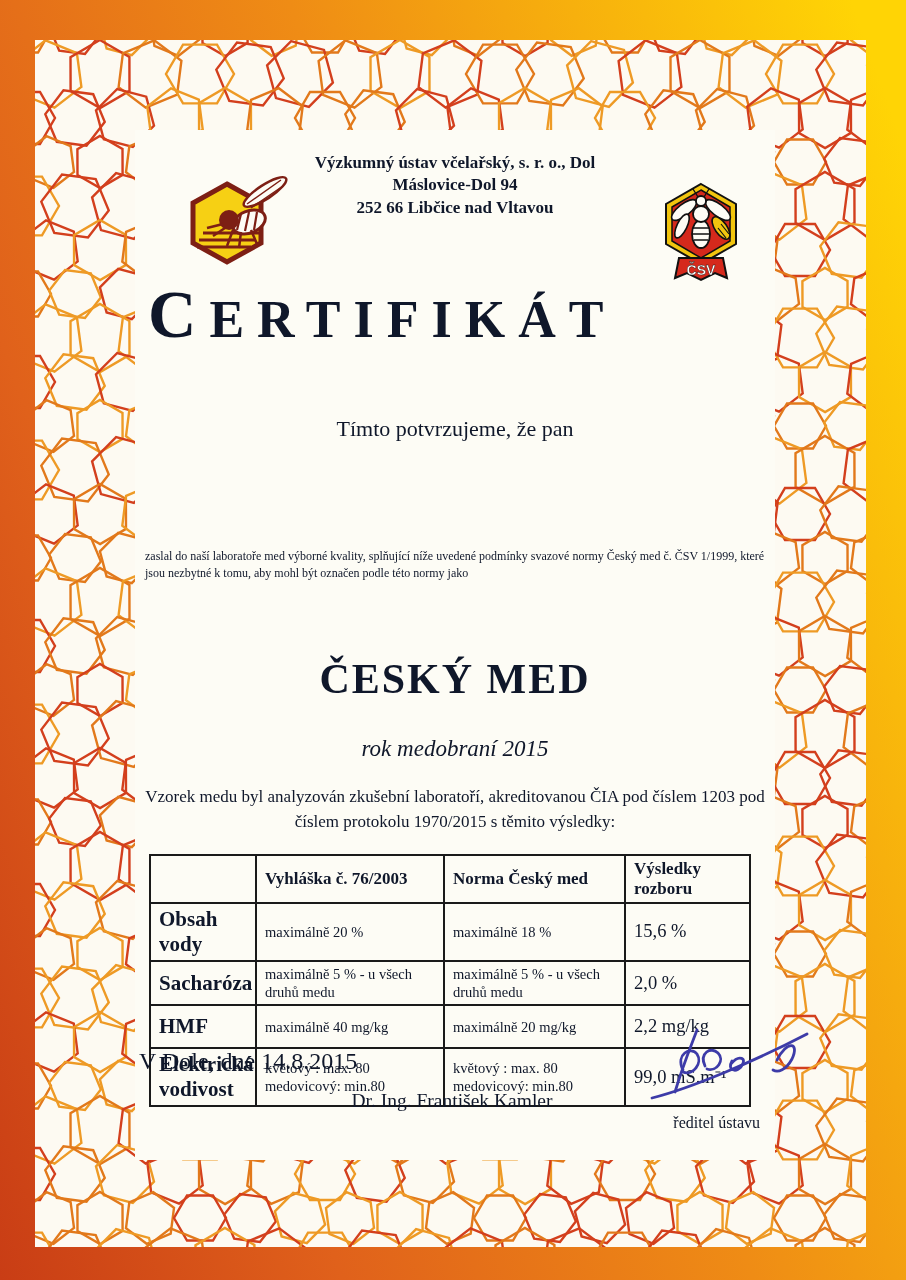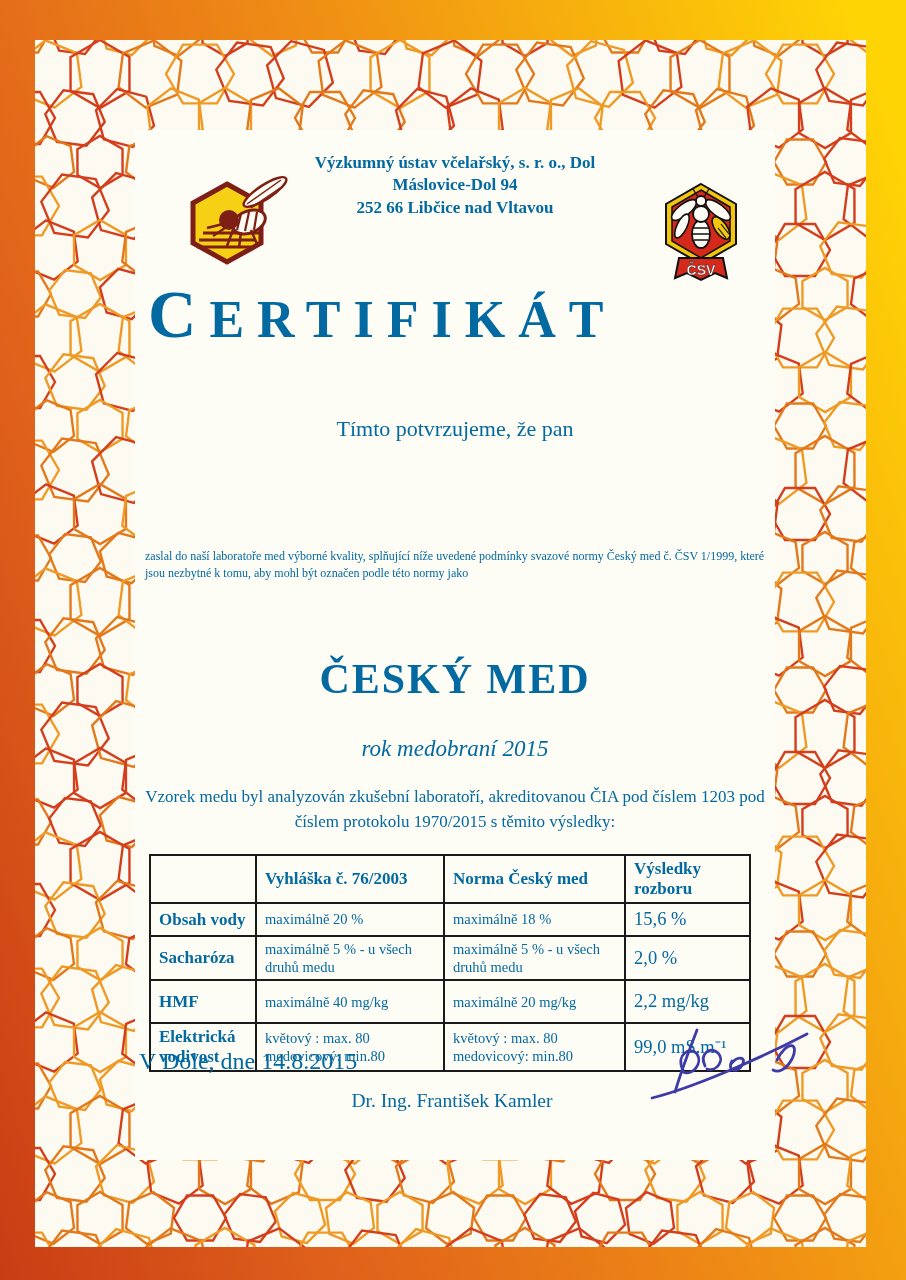--- a/index.html
+++ b/index.html
@@ -2,21 +2,21 @@
 <html><head>
 <meta charset="utf-8">
 <style>
   html,body{margin:0;padding:0;}
   .scan{
     position:relative;
     width:906px;height:1280px;
     overflow:hidden;
     background:linear-gradient(70deg,#c93d15 0%,#e0611b 25%,#ef8c15 55%,#ffd405 96%);
     font-family:"Liberation Serif", serif;
-    color:#0369a1;
+    color:#0f172a;
   }
   .hex-band{
     position:absolute;left:35px;top:40px;right:40px;bottom:33px;
     background:#fdfaf2;overflow:hidden;
   }
   .hex-band svg{display:block;}
   .page{
     position:absolute;left:135px;top:130px;width:640px;height:1030px;
     background:#fdfcf5;
   }
@@ -41,21 +41,21 @@
   .para2{top:655px;left:5px;width:630px;text-align:center;font-size:17px;line-height:1.45;}
   table.results{
     position:absolute;left:14px;top:724px;width:600px;
     border-collapse:collapse;table-layout:fixed;
   }
   table.results th,table.results td{
     border:2px solid #1a1a1a;
     padding:3px 8px;vertical-align:middle;text-align:left;
   }
   table.results thead th{font-size:17px;font-weight:bold;height:40px;}
-  table.results tbody th{font-size:17px;font-weight:bold;}
+  table.results tbody th{font-size:21px;font-weight:bold;}
   table.results td{font-size:14.5px;line-height:1.25;}
   table.results td.result{font-size:18.5px;}
   .multiline{white-space:pre-line;}
   tr.r1{height:33px;}tr.r2{height:38px;}tr.r3{height:43px;}tr.r4{height:44px;}
   .place-date{top:918px;left:4px;width:300px;font-size:24px;}
   .signature{position:absolute;left:512px;top:888px;}
   .signer-name{top:960px;text-align:center;padding-right:6px;box-sizing:border-box;font-size:19.5px;}
   .signer-title{top:984px;text-align:right;padding-right:15px;box-sizing:border-box;font-size:16px;}
 </style>
 </head>
@@ -697,15 +697,16 @@
           <path d="M28,74 C36,47 44,28 50,12"></path>
           <path d="M36,52 C28,36 44,28 50,36 C56,45 46,58 36,54"></path>
           <path d="M58,48 C52,35 64,28 71,35 C78,42 70,54 60,51"></path>
           <path d="M84,46 C92,36 101,40 94,49 C88,55 80,52 85,43"></path>
           <path d="M130,42 C140,22 153,24 145,41 C139,52 131,55 126,52"></path>
         </g>
       </svg>
     </div>
 
     <div class="abs signer-name">Dr. Ing. František Kamler</div>
+    <div class="abs signer-title">ředitel ústavu</div>
 
   </div>
 </div>
 
 </body></html>

